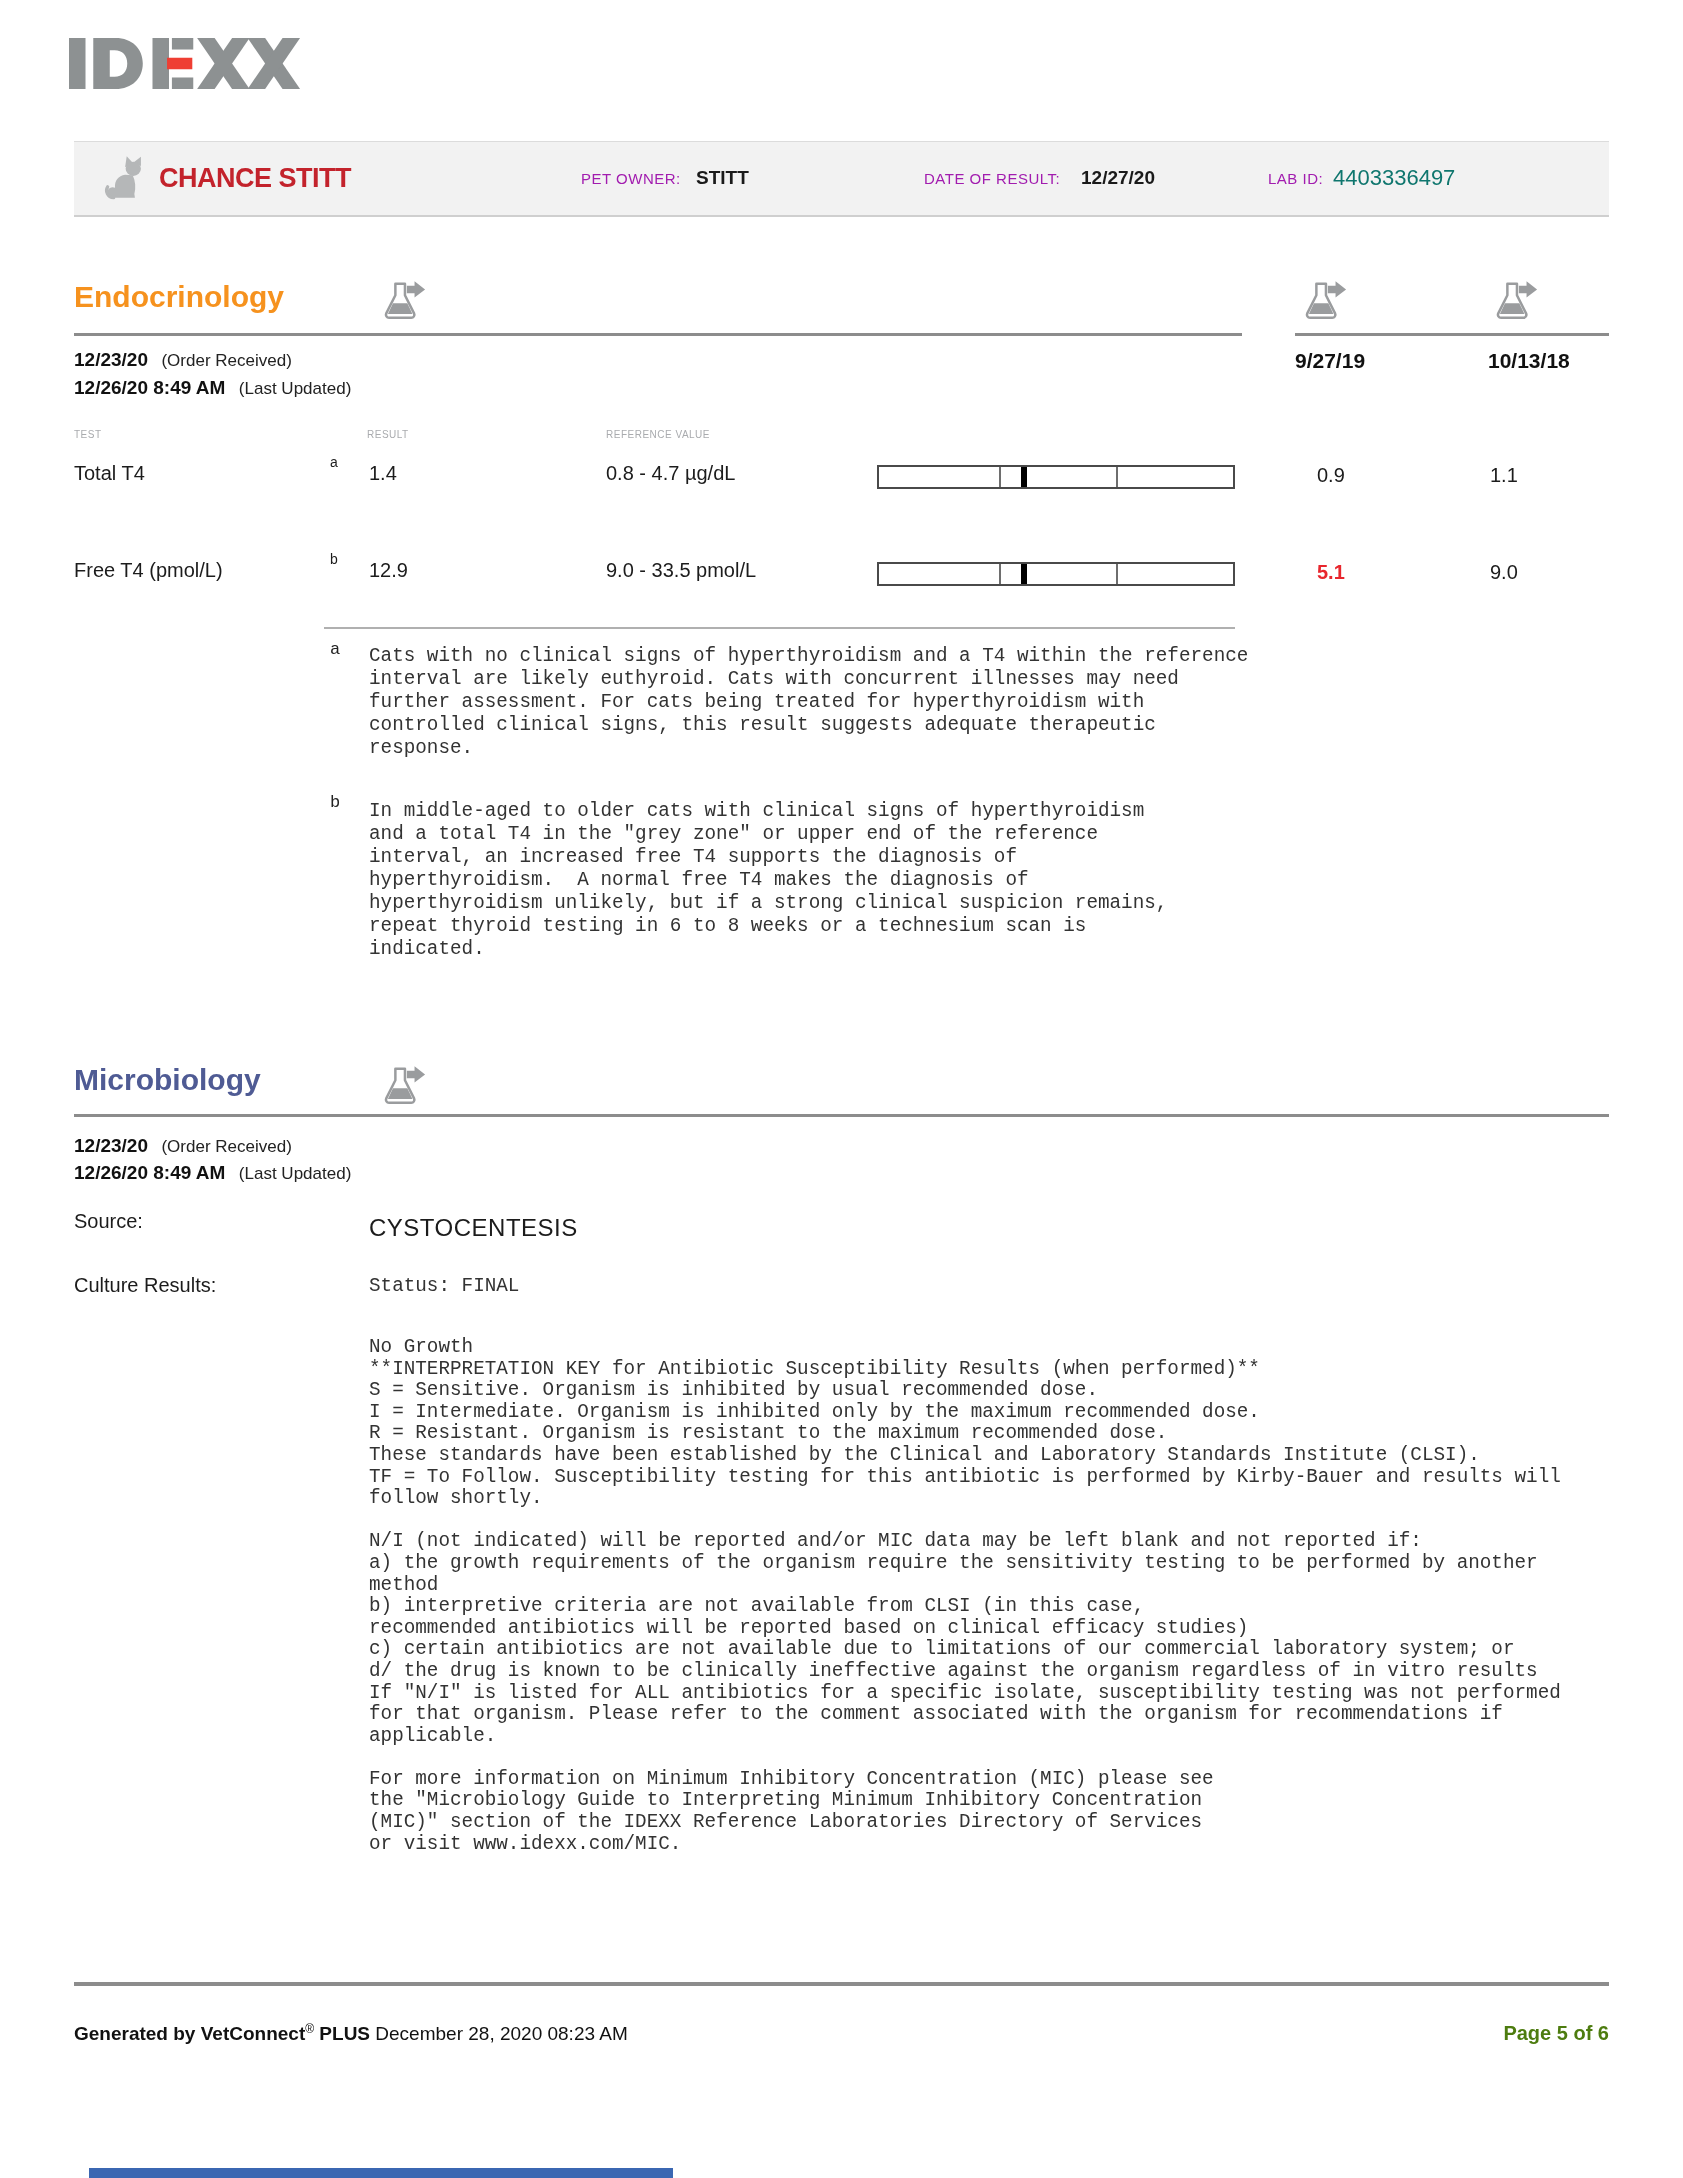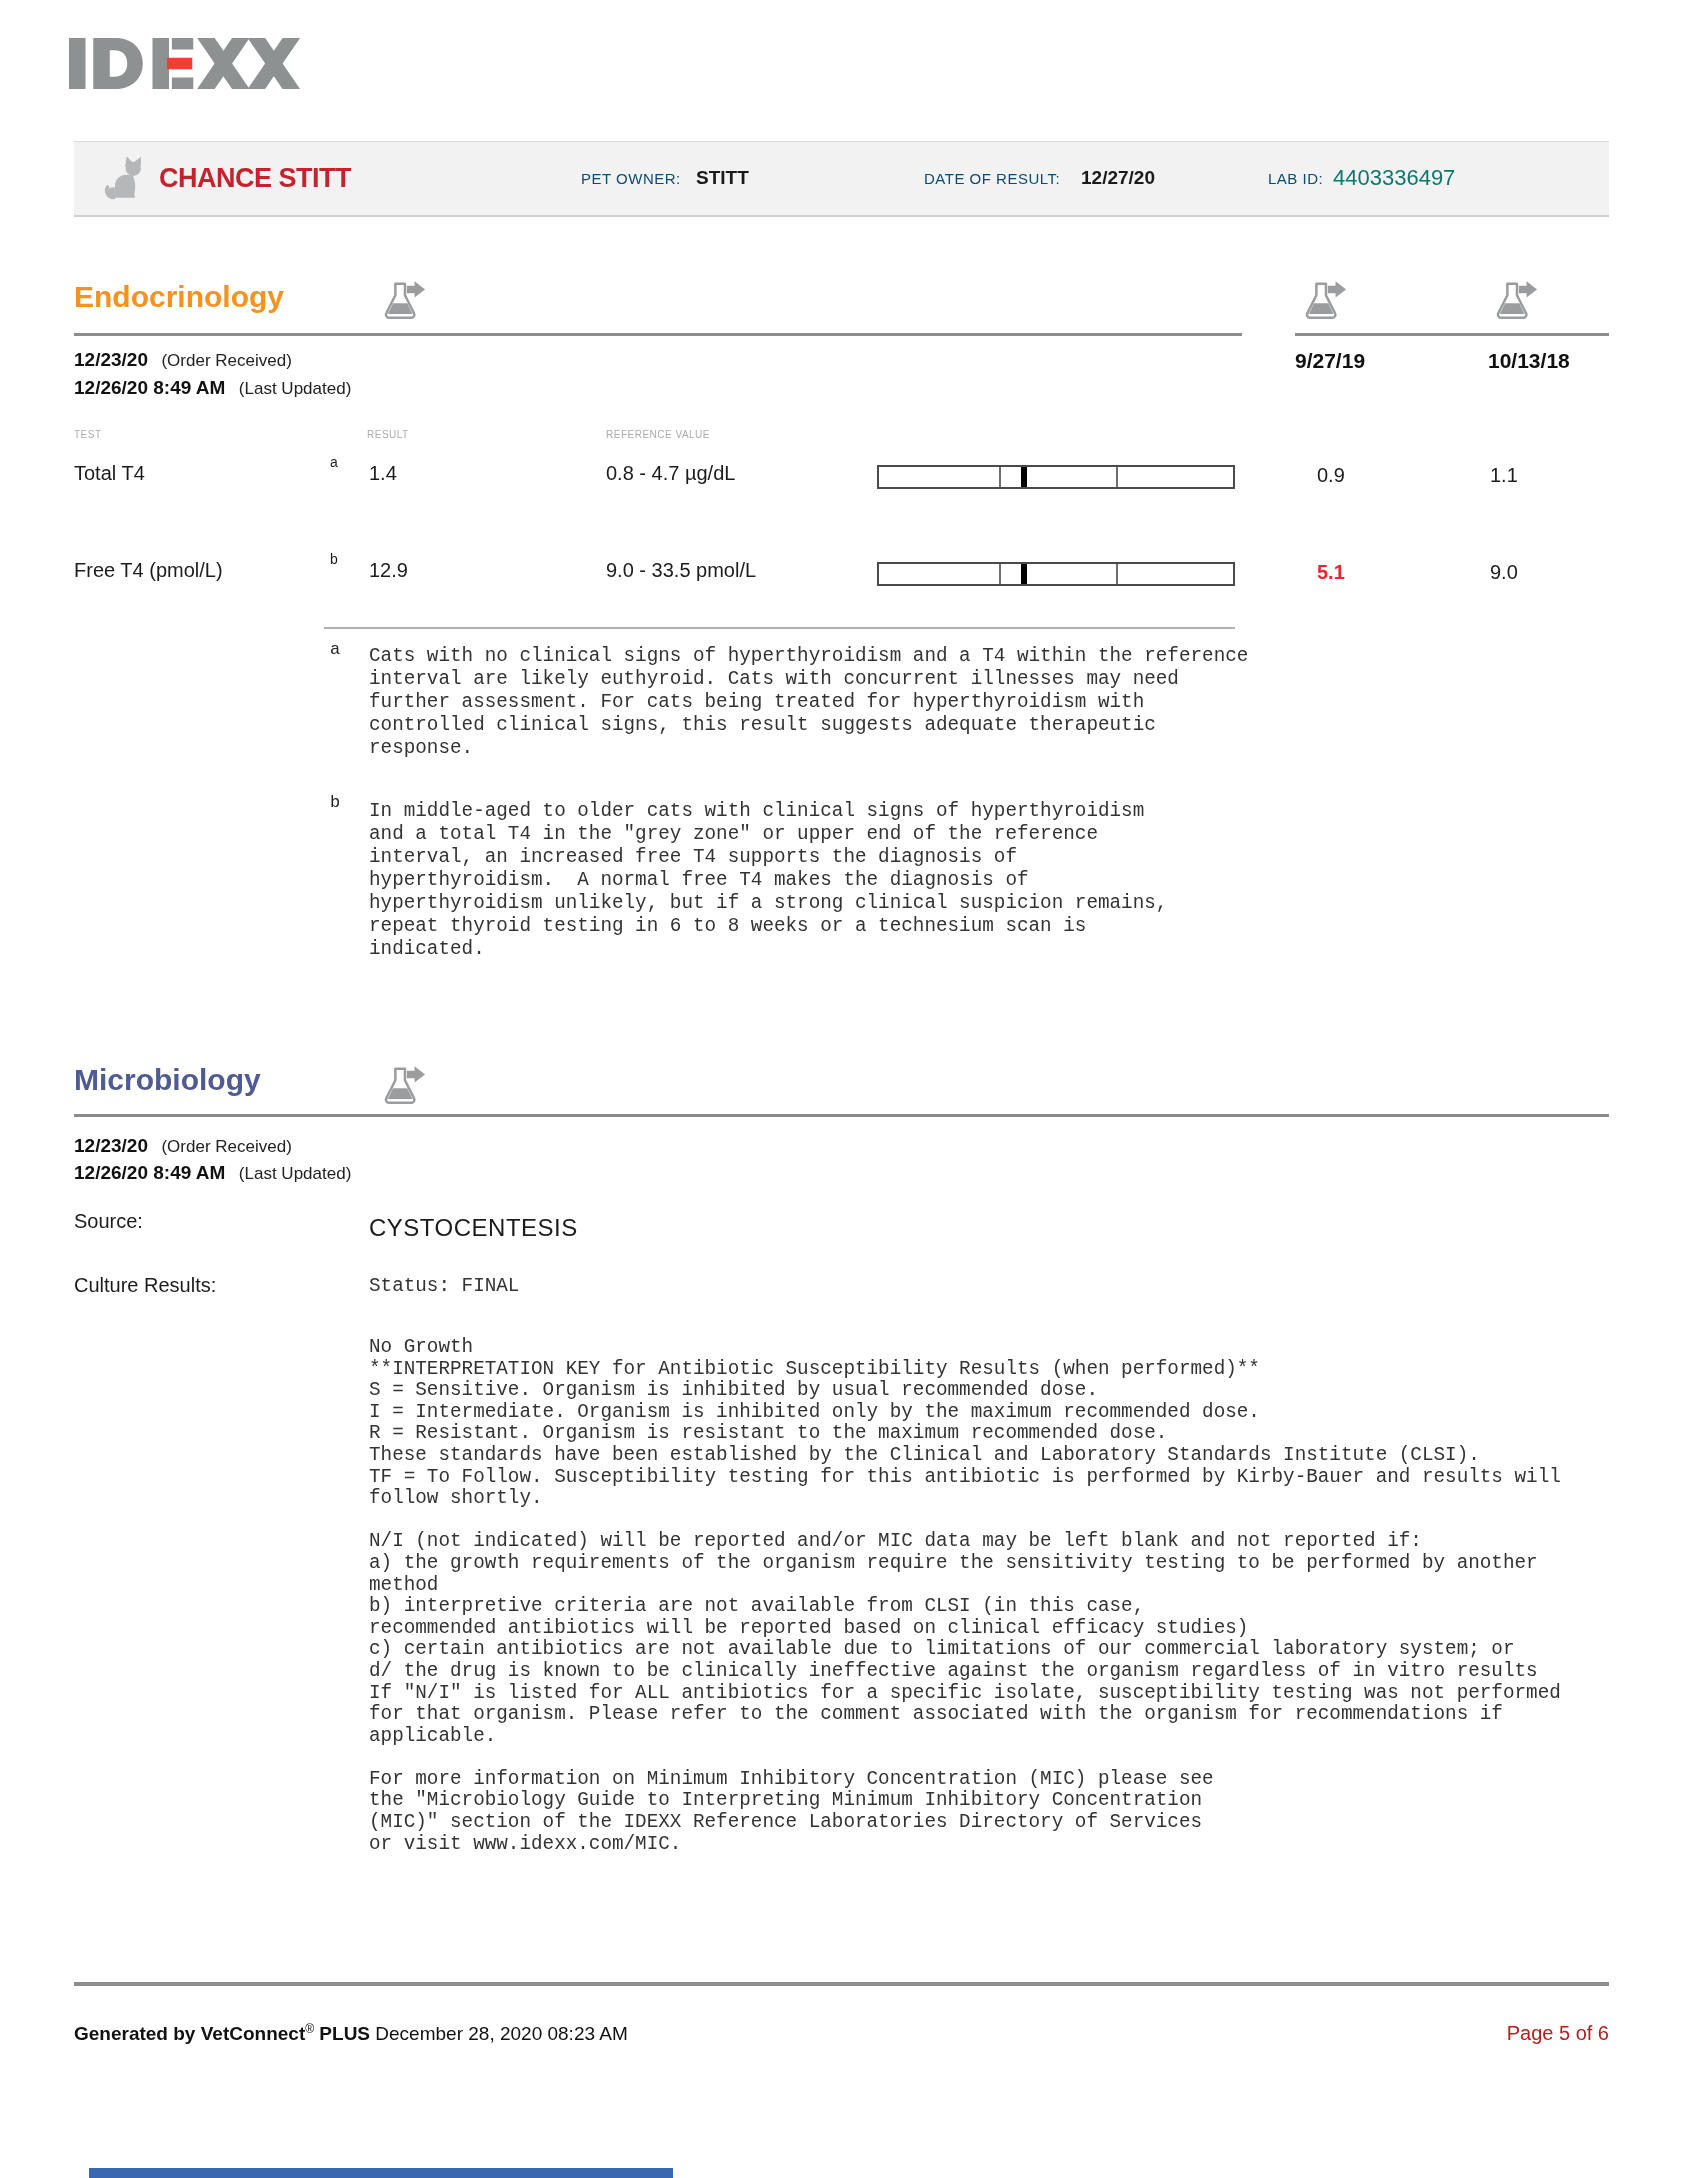--- a/index.html
+++ b/index.html
@@ -4,21 +4,21 @@
 <style>
   html,body{margin:0;padding:0;background:#fff;}
   .page{position:relative;width:1683px;height:2178px;background:#fff;overflow:hidden;
         font-family:"Liberation Sans",sans-serif;color:#1f1f1f;}
   .abs{position:absolute;}
 
   
   .patient-bar{left:74px;top:111px;width:1535px;height:73px;background:#f2f2f2;
                border-top:1px solid #dcdcdc;border-bottom:2px solid #cfcfcf;position:absolute;margin-top:30px;}
   .patient-name{font-size:27px;font-weight:bold;color:var(--patient-name,#C3232C);letter-spacing:-0.5px;}
-  .lbl{color:#0c4a6e;font-size:15px;letter-spacing:0.5px;}
+  .lbl{color:#a21caf;font-size:15px;letter-spacing:0.5px;}
   .bigval{font-weight:bold;font-size:19px;color:#1a1a1a;}
   .labid{font-size:22px;color:#0f766e;}
 
   .section-title{font-size:30px;font-weight:bold;}
   .title-endo{color:var(--endocrinology-title,#F6921E);}
   .title-micro{color:var(--microbiology-title,#4F5B94);}
   .rule{background:#8c8c8c;height:3px;position:absolute;}
   .thinrule{background:#b0b0b0;height:2px;position:absolute;}
 
   .datebold{font-size:19px;font-weight:bold;color:#111;}
@@ -40,21 +40,21 @@
   .mono{font-family:"Liberation Mono",monospace;color:#333;white-space:pre-wrap;font-size:19.3px;}
   .fn-text{line-height:23px;width:1228px;}
   .fn-marker{font-family:"Liberation Mono",monospace;font-size:17px;color:#222;}
   .report-text{line-height:21.6px;width:1228px;}
 
   .src-label{font-size:20px;color:#1c1c1c;}
   .src-value{font-size:24px;color:#1c1c1c;letter-spacing:0.5px;}
 
   .footer-text{font-size:19px;color:#111;}
   .footer-bold{font-weight:bold;}
-  .page-num{font-size:20px;font-weight:normal;color:#b91c1c;}
+  .page-num{font-size:20px;font-weight:bold;color:#4d7c0f;}
   .bottom-bar{position:absolute;left:89px;top:2168px;width:584px;height:10px;
               background:var(--bottom-bar,#3B67B2);}
   sup.reg{font-size:12px;vertical-align:super;}
 </style>
 </head>
 <body>
 
 <svg width="0" height="0" style="position:absolute">
   <defs>
     <g id="flask-trend">

